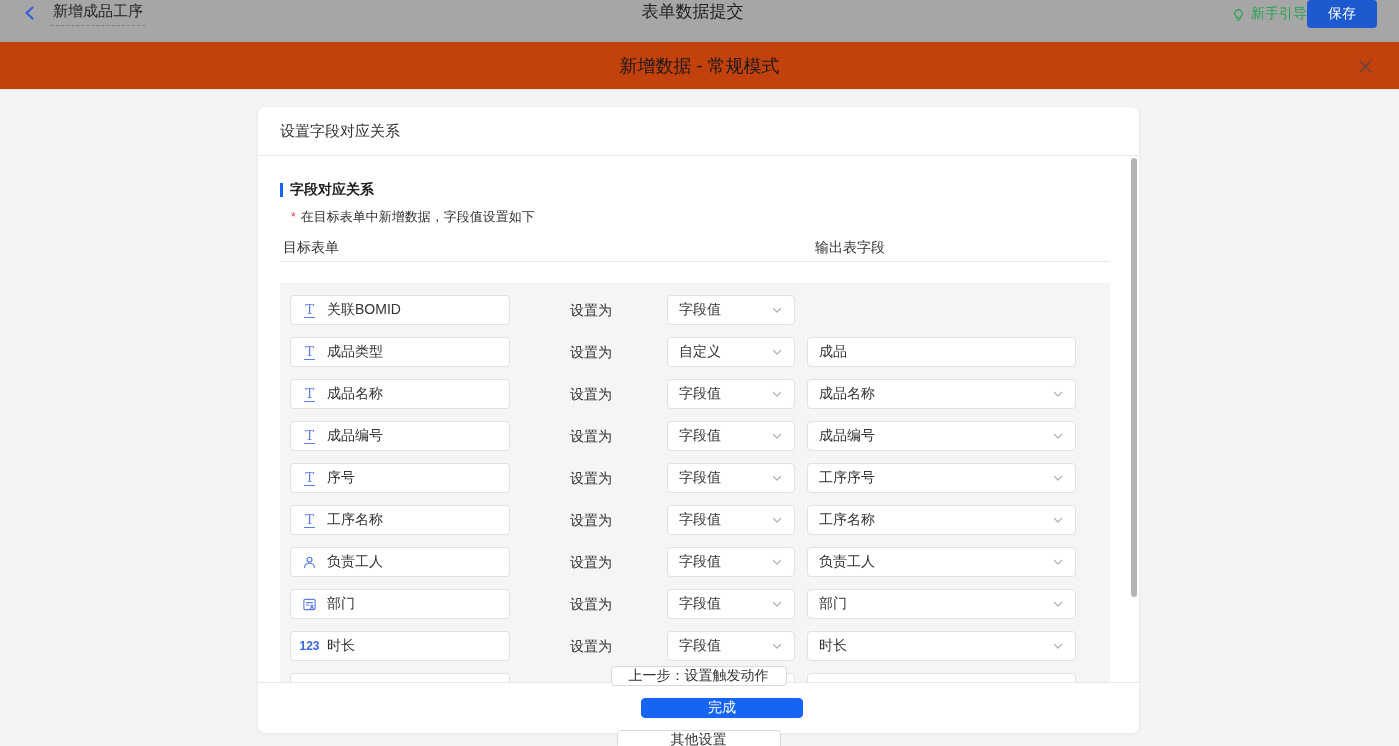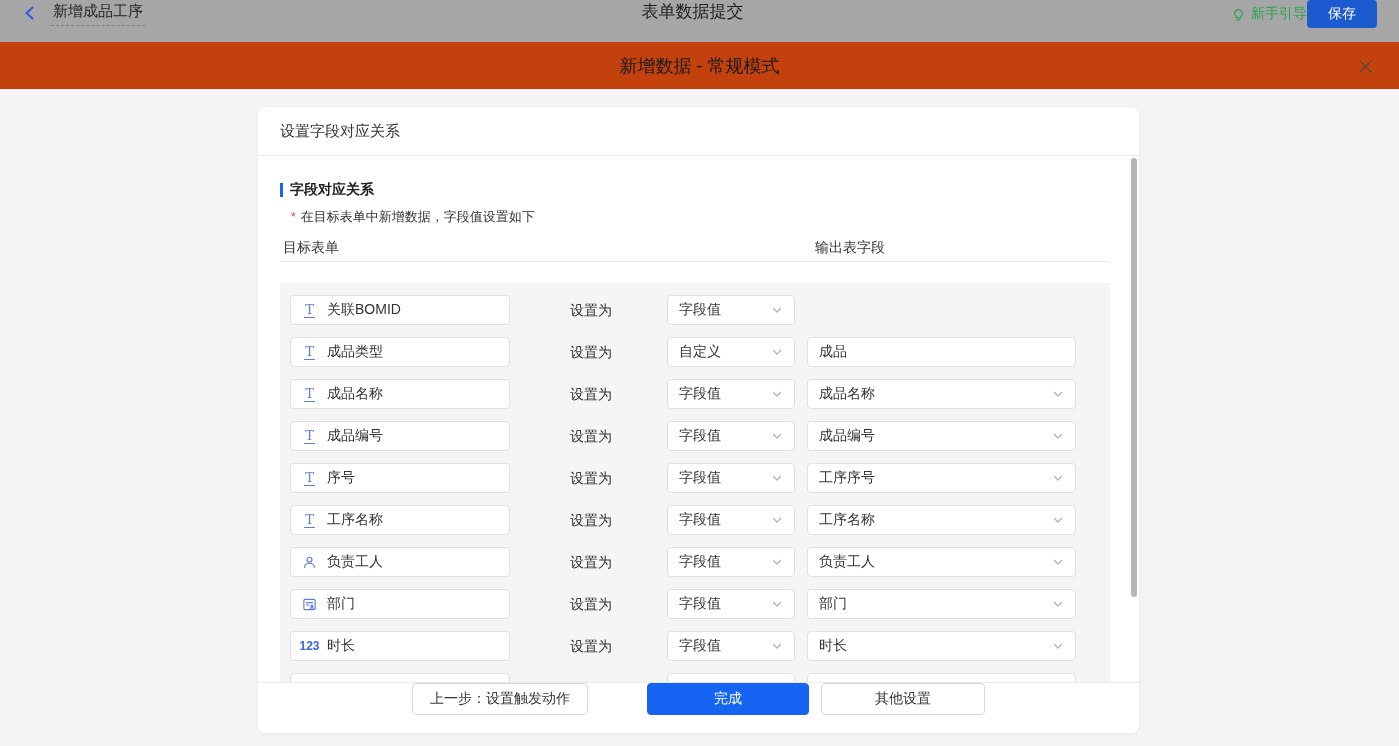--- a/index.html
+++ b/index.html
@@ -47,21 +47,21 @@
   .field-icon[data-icon="number"] .ic-number { display:inline-block; }
   .ic-text { font-family:"DejaVu Serif", serif; font-size:13px; line-height:13px; color:#5f7ee4; border-bottom:1px solid #5f7ee4; padding:0 1px 1px 1px; }
   .ic-number { font-size:12px; font-weight:bold; color:#3a66d8; letter-spacing:0; }
   .set-as { position:absolute; left:280px; top:0; line-height:30px; font-size:14px; color:#333; }
   .select { position:absolute; top:0; height:30px; background:#fff; border:1px solid #e1e1e1; border-radius:4px; display:flex; align-items:center; justify-content:space-between; padding:0 11px; font-size:14px; color:#333; cursor:pointer; }
   .mode-select { left:377px; width:128px; }
   .value-select { left:517px; width:269px; }
   .sel-text { white-space:nowrap; overflow:hidden; }
 
   
-  .card-footer { position:absolute; left:0; bottom:0; width:881px; height:51px; background:#fff; border-top:1px solid #e9e9e9; border-radius:0 0 8px 8px; display:flex; align-items:flex-start; justify-content:center; gap:12px; }
+  .card-footer { position:absolute; left:0; bottom:0; width:881px; height:51px; background:#fff; border-top:1px solid #e9e9e9; border-radius:0 0 8px 8px; display:flex; align-items:center; justify-content:center; gap:12px;flex-direction:column; }
   .btn { height:32px; border-radius:4px; font-size:14px; cursor:pointer; }
   .btn-outline { background:#fff; border:1px solid #d9d9d9; color:#333; padding:0 17px; }
   .btn-primary { background:#1664f2; border:1px solid #1664f2; color:#fff; min-width:162px; padding:0 17px;margin-left:47px; }
   .btn-other { min-width:164px; }
 
   
   .scroll-thumb { position:absolute; left:873px; top:51px; width:6px; height:439px; background:#b5b5b5; border-radius:3px; cursor:pointer; }
 </style>
 </head>
 <body>

